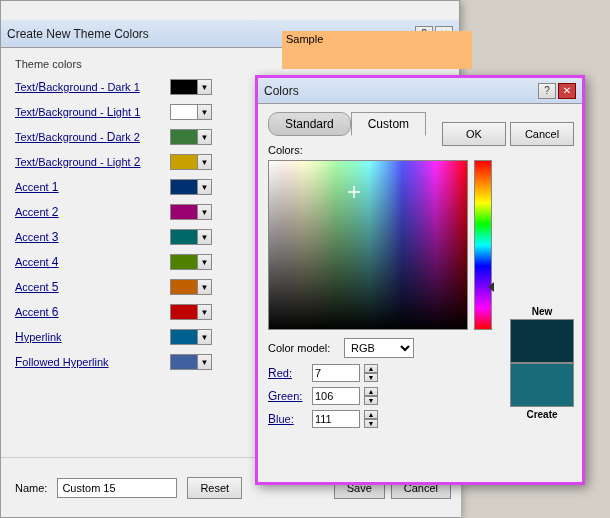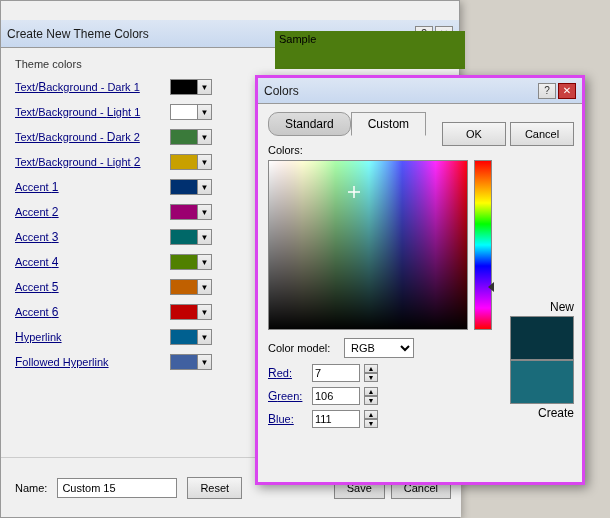--- a/index.html
+++ b/index.html
@@ -89,24 +89,24 @@
       background: linear-gradient(to bottom, #f0f0f0, #dcdcdc);
       border: 1px solid #888;
       border-left: none;
       display: flex; align-items: center; justify-content: center;
       cursor: pointer;
       font-size: 8px;
     }
 
     .sample-area {
       position: absolute;
-      top: 30px; left: 274px;
+      top: 30px; left: 281px;
       width: 190px;
       height: 38px;
-      background: #4d7c0f;
+      background: #fdba74;
     }
 
     .sample-label {
       font-size: 11px;
       padding: 2px 4px;
     }
 
     .bottom-section {
       position: absolute;
       bottom: 0; left: 0;
@@ -343,23 +343,24 @@
     }
 
     .color-preview-area {
       position: absolute;
       right: 8px;
       bottom: 60px;
       width: 64px;
     }
 
     .new-label, .current-label {
-      font-size: 12px;
-      text-align: right;
+      font-size: 10px;
+      text-align: center;
       margin: 2px 0;
+      font-weight: bold;
     }
 
     .new-color-box {
       width: 64px; height: 44px;
       background: #073440;
       border: 1px solid #888;
     }
 
     .current-color-box {
       width: 64px; height: 44px;

